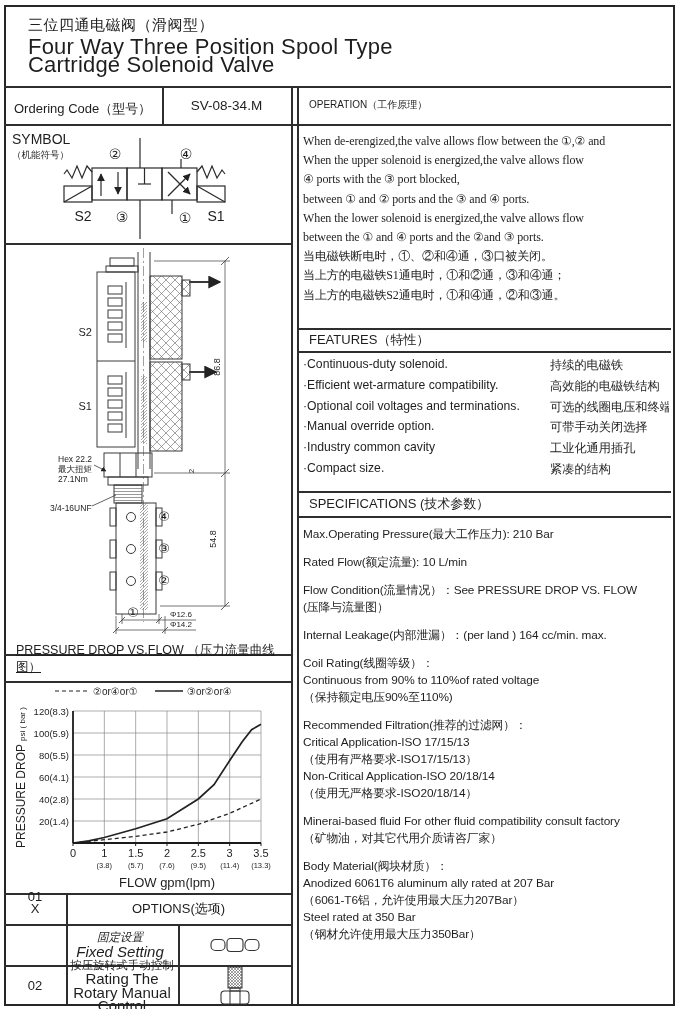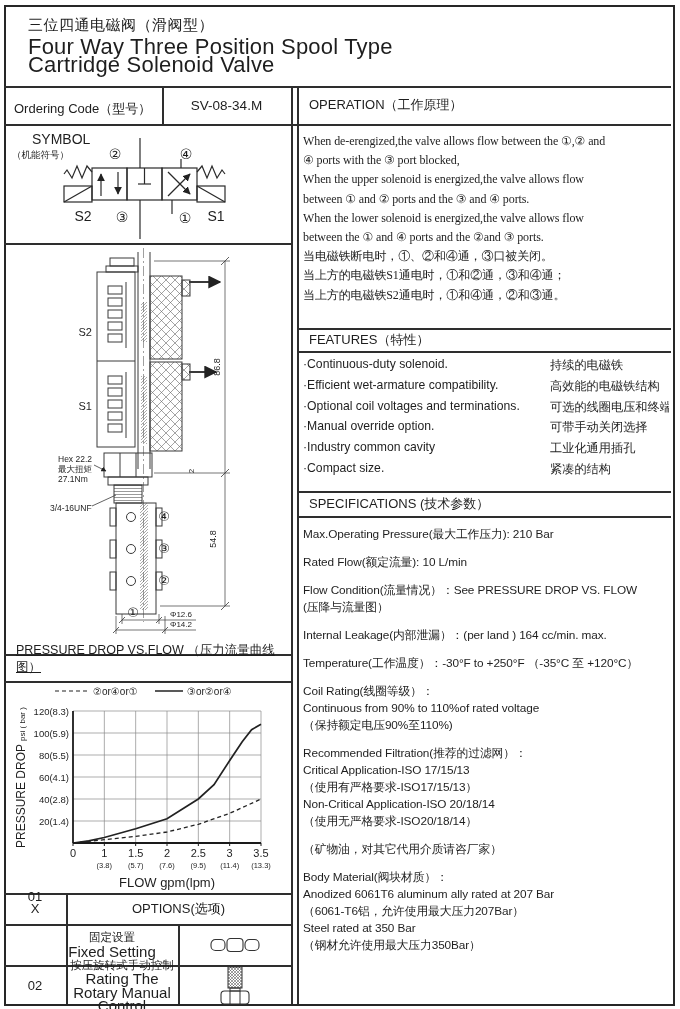--- a/index.html
+++ b/index.html
@@ -74,23 +74,23 @@
   <div class="vl" style="left:66px;top:893px;height:111px;"></div>
   <div class="vl" style="left:178px;top:924px;height:80px;"></div>
 
   <div class="hl" style="left:297px;top:328px;width:374px;"></div>
   <div class="hl" style="left:297px;top:351px;width:374px;"></div>
   <div class="hl" style="left:297px;top:491px;width:374px;"></div>
   <div class="hl" style="left:297px;top:516px;width:374px;"></div>
 
   <div class="cell" style="left:14px;top:86px;width:146px;height:46px;">Ordering Code（型号）</div>
   <div class="cell center" style="left:162px;top:86px;width:129px;height:38px;font-size:13.5px;">SV-08-34.M</div>
-  <div class="cell" style="left:309px;top:86px;width:360px;height:38px;font-size:13px;">OPERATION（工作原理）</div>
-
-  <div class="abs sym-label" style="left:12px;top:131px;margin-left:20px;">SYMBOL</div>
+  <div class="cell" style="left:309px;top:86px;width:360px;height:38px;font-size:10px;">OPERATION（工作原理）</div>
+
+  <div class="abs sym-label" style="left:12px;top:131px;">SYMBOL</div>
   <div class="abs sym-sub" style="left:12px;top:149px;">（机能符号）</div>
 
   <svg class="abs" style="left:4px;top:126px;" width="287" height="117" viewBox="0 0 287 117">
     <g stroke="#2a2a2a" stroke-width="1.2" fill="none">
       <rect x="88" y="42" width="35" height="32"></rect>
       <rect x="123" y="42" width="35" height="32"></rect>
       <rect x="158" y="42" width="35" height="32"></rect>
 
       <line x1="97" y1="70" x2="97" y2="48" marker-end="url(#ar)"></line>
       <line x1="114" y1="46" x2="114" y2="68" marker-end="url(#ar)"></line>
@@ -213,22 +213,22 @@
     <text x="160" y="277" font-size="13" text-anchor="middle">④</text>
     <text x="160" y="309" font-size="13" text-anchor="middle">③</text>
     <text x="160" y="341" font-size="13" text-anchor="middle">②</text>
     <text x="129" y="373" font-size="13" text-anchor="middle">①</text>
     <text x="166" y="373" font-size="8">Φ12.6</text>
     <text x="166" y="383" font-size="8">Φ14.2</text>
   </svg>
 
   <div class="abs" style="left:303px;top:132px;width:366px;overflow:hidden;">
       <div class="op-line">When de-erengized,the valve allows flow between the ①,② and</div>
+      <div class="op-line">When the upper solenoid is energized,the valve allows flow</div>
       <div class="op-line">④ ports with the ③ port blocked,</div>
-      <div class="op-line">When the upper solenoid is energized,the valve allows flow</div>
       <div class="op-line">between ① and ② ports and the ③ and ④ ports.</div>
       <div class="op-line">When the lower solenoid is energized,the valve allows flow</div>
       <div class="op-line">between the ① and ④ ports and the ②and ③ ports.</div>
       <div class="op-line">当电磁铁断电时，①、②和④通，③口被关闭。</div>
       <div class="op-line">当上方的电磁铁S1通电时，①和②通，③和④通；</div>
       <div class="op-line">当上方的电磁铁S2通电时，①和④通，②和③通。</div>
     </div>
 
   <div class="cell sec-header" style="left:309px;top:328px;width:360px;height:23px;">FEATURES（特性）</div>
   <div class="abs" id="features-list" style="left:303px;top:357px;width:366px;overflow:hidden;">
@@ -267,35 +267,33 @@
         <div class="spec-line">Rated Flow(额定流量): 10 L/min</div>
       </div>
       <div class="spec-p">
         <div class="spec-line">Flow Condition(流量情况）：See PRESSURE DROP VS. FLOW</div>
         <div class="spec-line">(压降与流量图）</div>
       </div>
       <div class="spec-p">
         <div class="spec-line">Internal Leakage(内部泄漏）：(per land ) 164 cc/min. max.</div>
       </div>
       <div class="spec-p">
-        <div class="spec-line">Temperature(工作温度）：-30°F to +250°F  （-35°C 至 +120°C）</div>
-      </div>
-      <div class="spec-p">
         <div class="spec-line">Coil Rating(线圈等级）：</div>
         <div class="spec-line">Continuous from 90% to 110%of rated voltage</div>
         <div class="spec-line">（保持额定电压90%至110%)</div>
       </div>
       <div class="spec-p">
         <div class="spec-line">Recommended Filtration(推荐的过滤网）：</div>
         <div class="spec-line">Critical Application-ISO 17/15/13</div>
         <div class="spec-line">（使用有严格要求-ISO17/15/13）</div>
         <div class="spec-line">Non-Critical Application-ISO 20/18/14</div>
         <div class="spec-line">（使用无严格要求-ISO20/18/14）</div>
       </div>
       <div class="spec-p">
+        <div class="spec-line">Minerai-based fluid For other  fluid compatibility consult  factory</div>
         <div class="spec-line">（矿物油，对其它代用介质请咨厂家）</div>
       </div>
       <div class="spec-p">
         <div class="spec-line">Body Material(阀块材质）：</div>
         <div class="spec-line">Anodized 6061T6 aluminum ally rated at 207 Bar</div>
         <div class="spec-line">（6061-T6铝，允许使用最大压力207Bar）</div>
         <div class="spec-line">Steel rated at 350 Bar</div>
         <div class="spec-line">（钢材允许使用最大压力350Bar）</div>
       </div>
     </div>
@@ -361,21 +359,21 @@
 
     <text transform="translate(20,113) rotate(-90)" font-size="12" text-anchor="middle">PRESSURE DROP</text>
     <text transform="translate(20,41) rotate(-90)" font-size="8" text-anchor="middle">psi ( bar )</text>
     <text x="162" y="204" font-size="13" text-anchor="middle">FLOW gpm(lpm)</text>
   </svg>
 
   <div class="cell center" style="left:4px;top:893px;width:62px;height:31px;">X</div>
   <div class="cell center" style="left:66px;top:893px;width:225px;height:31px;">OPTIONS(选项)</div>
 
   <div class="cell center" style="left:4px;top:876px;width:62px;height:41px;">01</div>
-  <div class="cell center" style="left:66px;top:924px;width:92px;height:41px;">
+  <div class="cell center" style="left:74px;top:924px;width:92px;height:41px;font-style:italic;">
     <div>
       <div class="opt-zh">固定设置</div>
       <div class="opt-en">Fixed Setting</div>
     </div>
   </div>
   <div class="cell center" style="left:178px;top:924px;width:113px;height:41px;">
     <svg width="50" height="16" viewBox="0 0 50 16">
       <g stroke="#333" stroke-width="1.1" fill="none">
         <rect x="1" y="2.5" width="14" height="11" rx="4.5"></rect>
         <rect x="17" y="1.5" width="16" height="13" rx="3.5"></rect>

